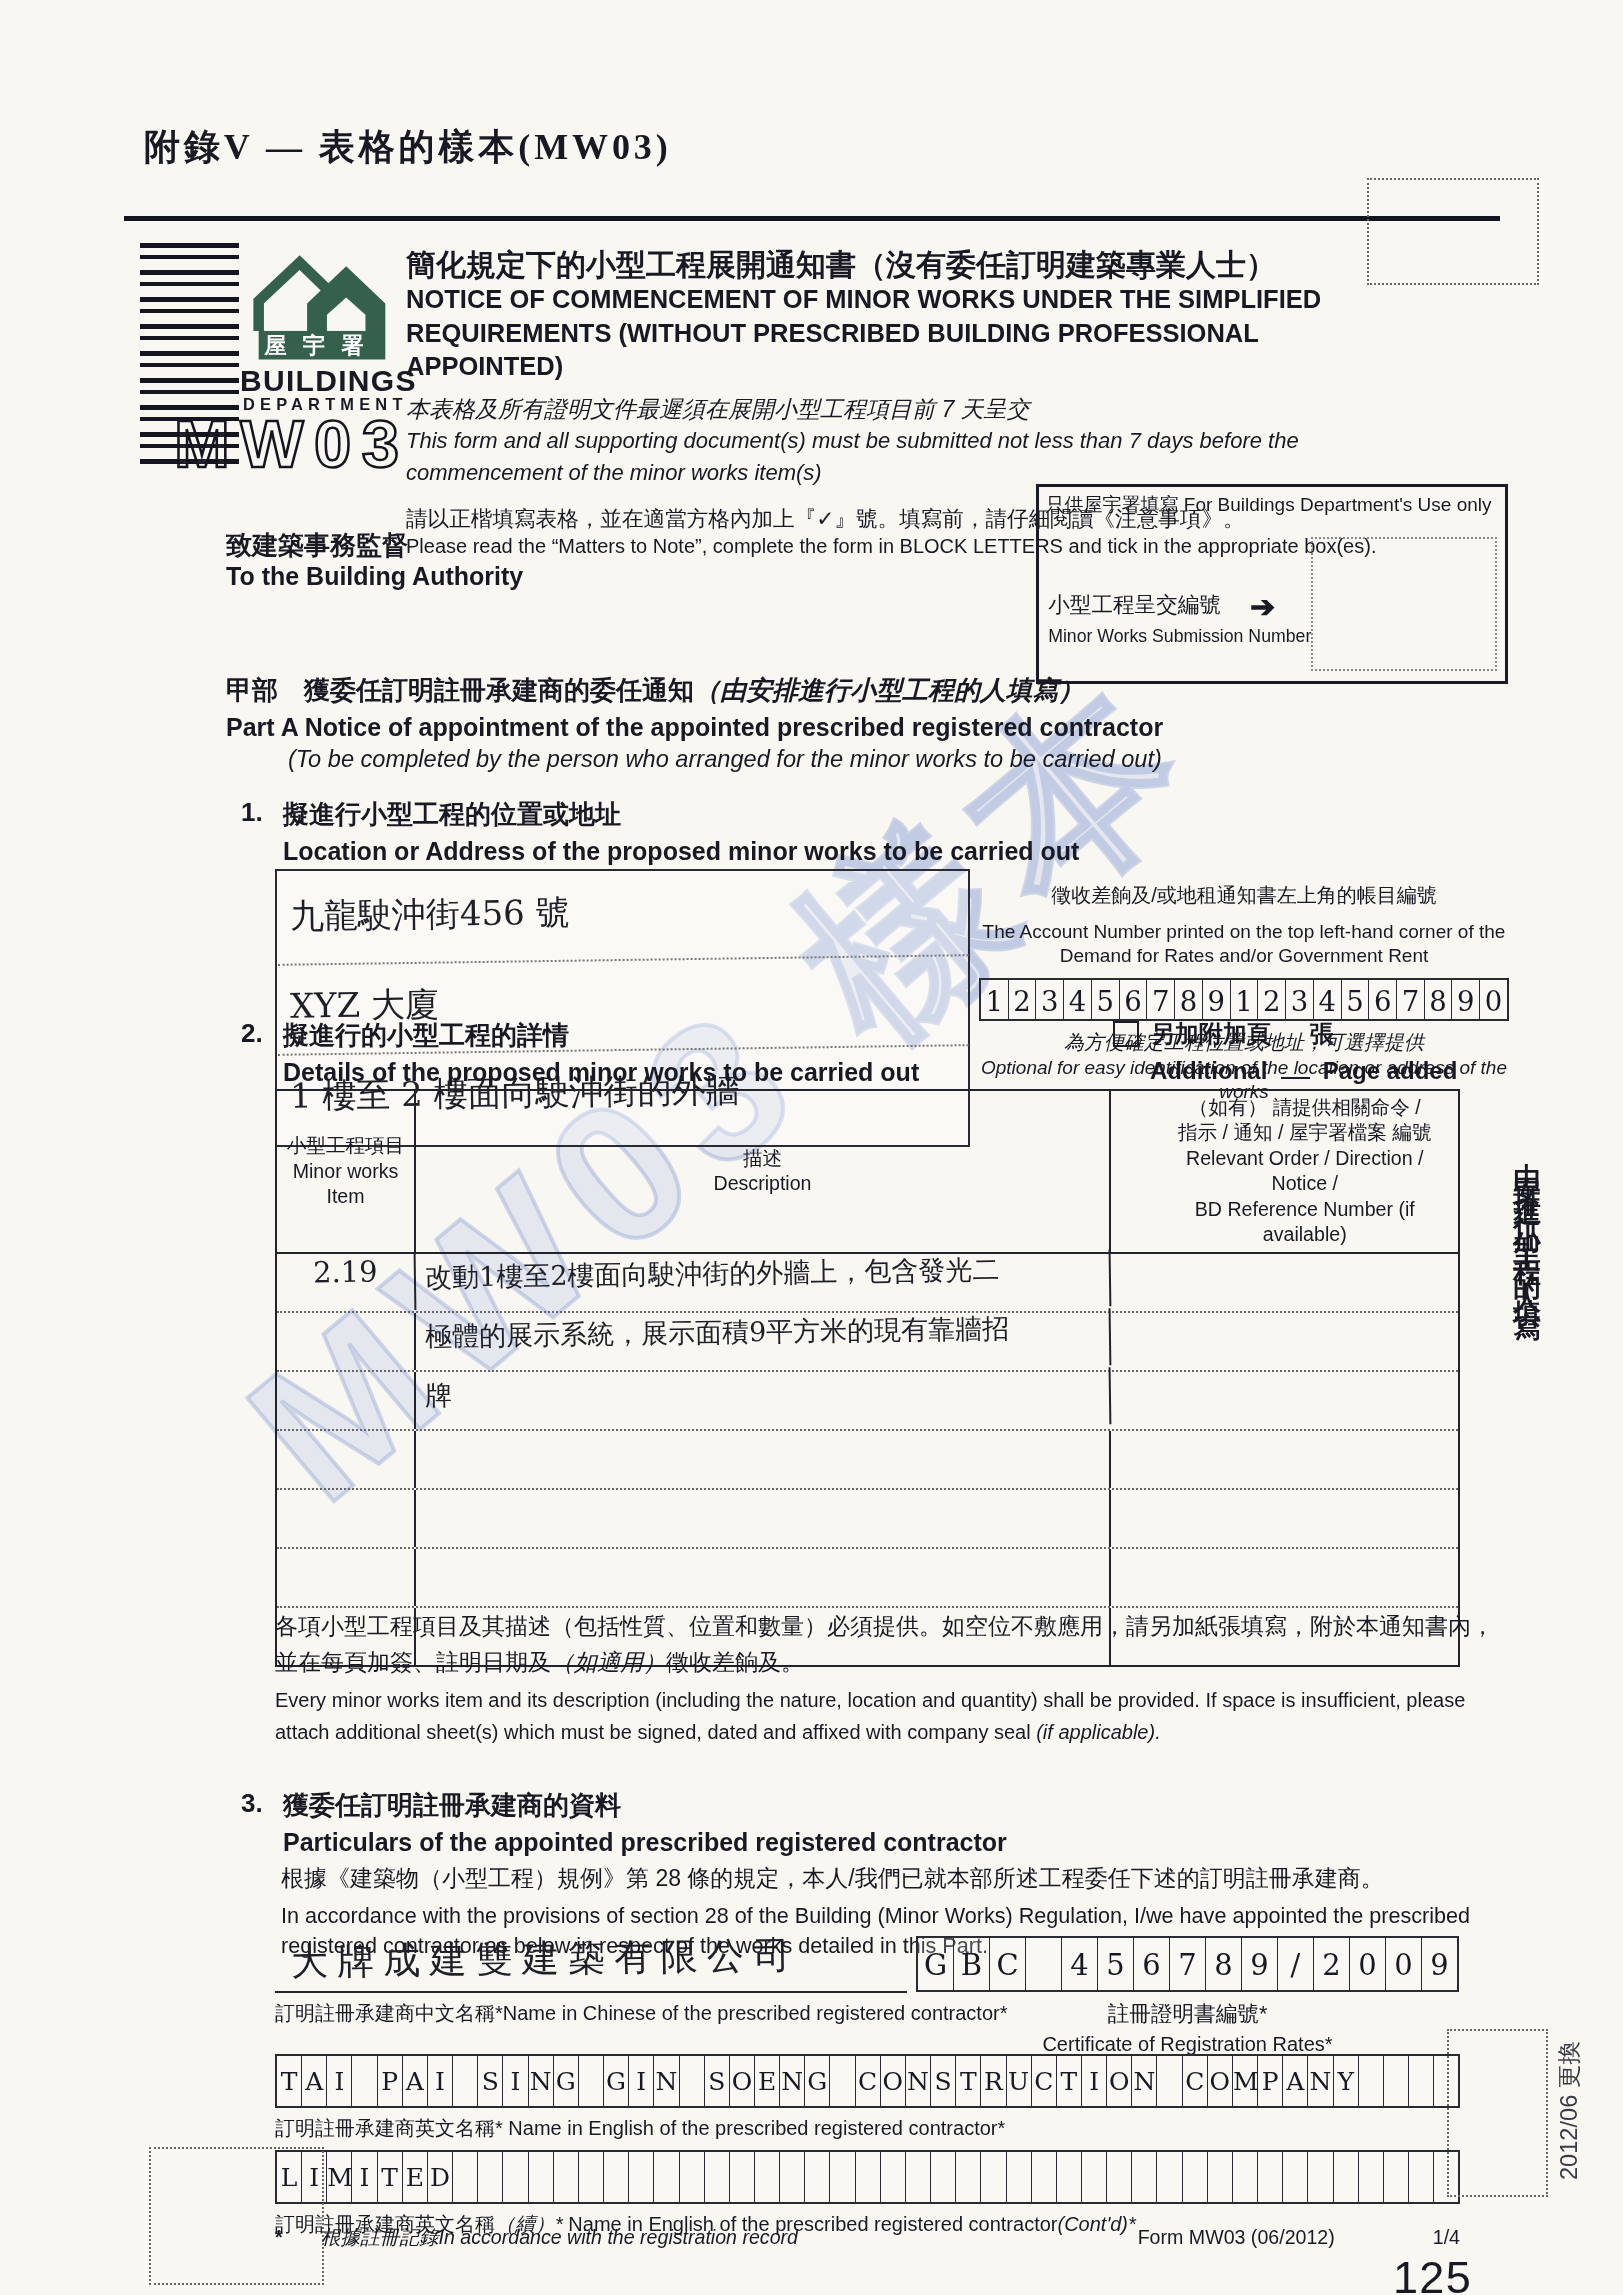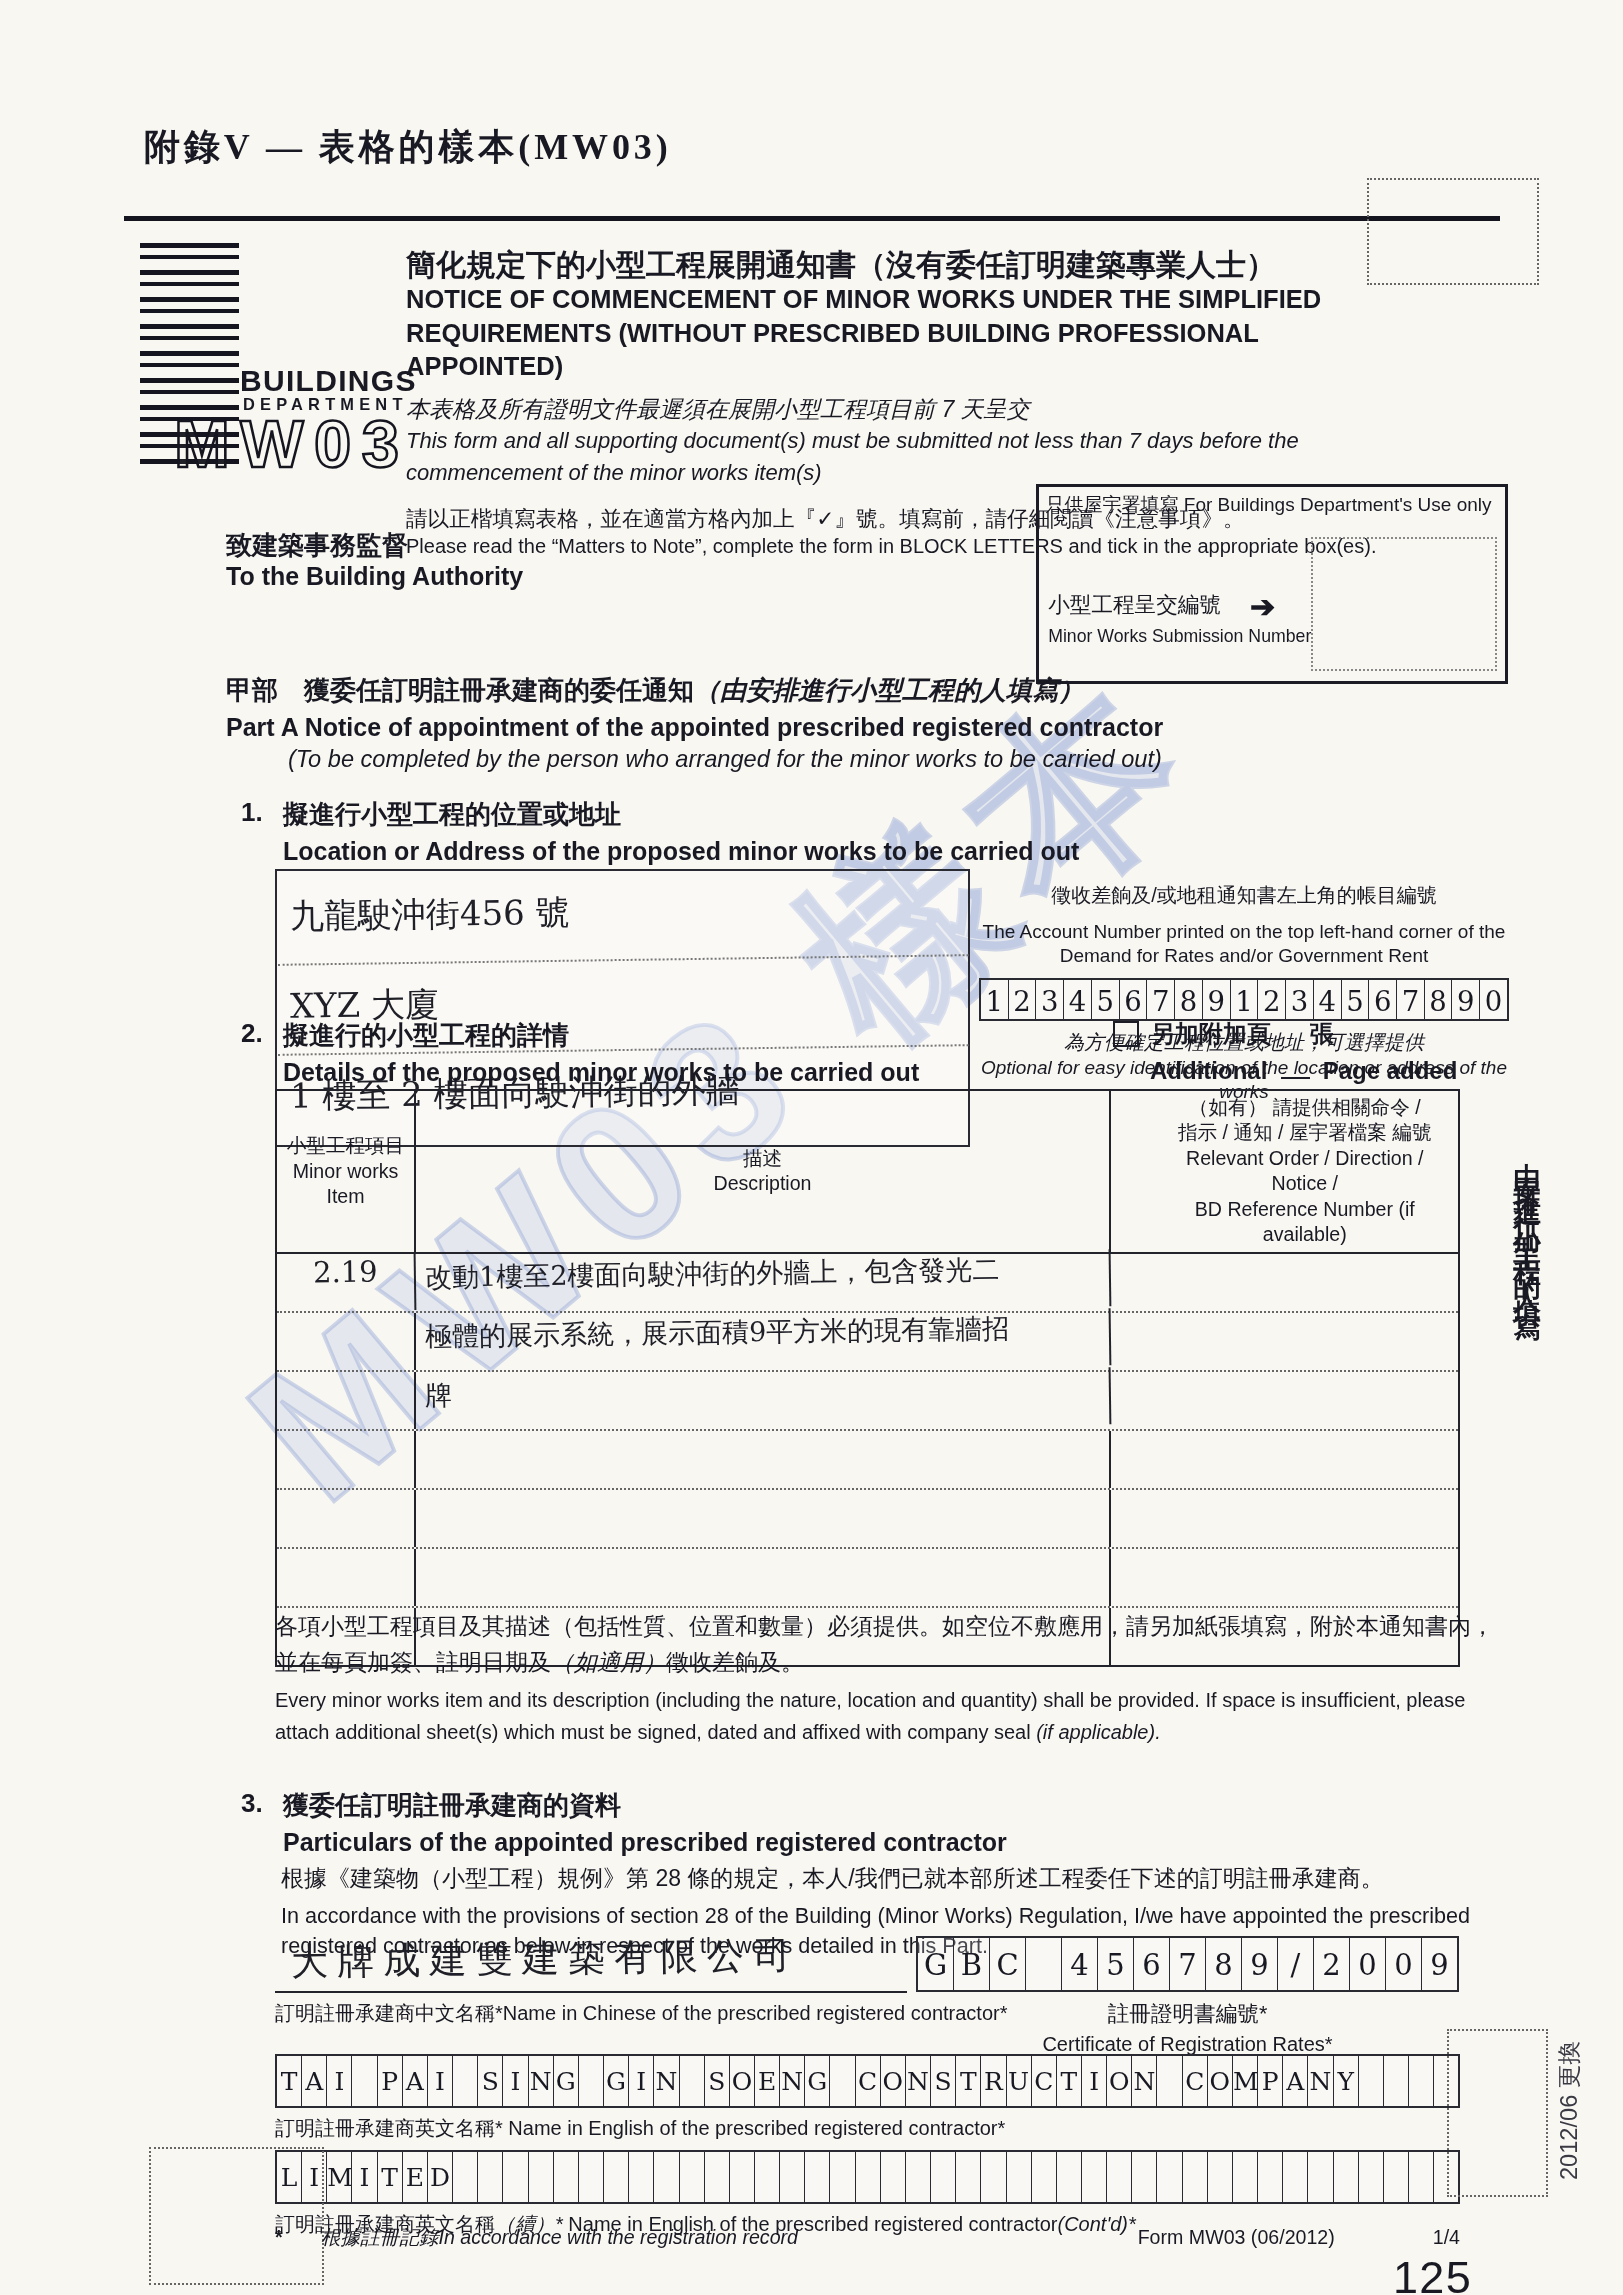--- a/index.html
+++ b/index.html
@@ -116,20 +116,29 @@
 
 <div class="page">
 
   <div class="abs watermark">MW03 樣本</div>
 
   <div class="abs appendix">附錄V — 表格的樣本(MW03)</div>
   <div class="abs rule"></div>
   <div class="abs corner-box" style="left:1367px;top:178px;width:168px;height:103px;"></div>
 
   <div class="abs barcode"></div>
+  <div class="abs" style="left:245px;top:241px;width:149px;height:124px;">
+    <svg viewBox="0 0 240 190" width="149" height="124">
+      <path d="M22 140 V92 L88 30 L152 92" fill="none" stroke="#35604d" stroke-width="17"></path>
+      <path d="M100 140 V96 L163 36 L226 96 V140 Z" fill="#35604d"></path>
+      <path d="M132 140 V114 L163 86 L194 114 V140 Z" fill="#f8f7f2"></path>
+      <rect x="22" y="140" width="204" height="46" fill="#35604d"></rect>
+      <text x="124" y="176" text-anchor="middle" font-size="36" font-weight="bold" fill="#ffffff" letter-spacing="26">屋宇署</text>
+    </svg>
+  </div>
   <div class="abs buildings">BUILDINGS</div>
   <div class="abs department">DEPARTMENT</div>
   <div class="abs mw03">MW03</div>
 
   <div class="abs titleblock">
     <div class="t-cn">簡化規定下的小型工程展開通知書（沒有委任訂明建築專業人士）</div>
     <div class="t-en">NOTICE OF COMMENCEMENT OF MINOR WORKS UNDER THE SIMPLIFIED</div>
     <div class="t-en">REQUIREMENTS (WITHOUT PRESCRIBED BUILDING PROFESSIONAL APPOINTED)</div>
     <div class="t-note-cn">本表格及所有證明文件最遲須在展開小型工程項目前 7 天呈交</div>
     <div class="t-note-en">This form and all supporting document(s) must be submitted not less than 7 days before the commencement of the minor works item(s)</div>

